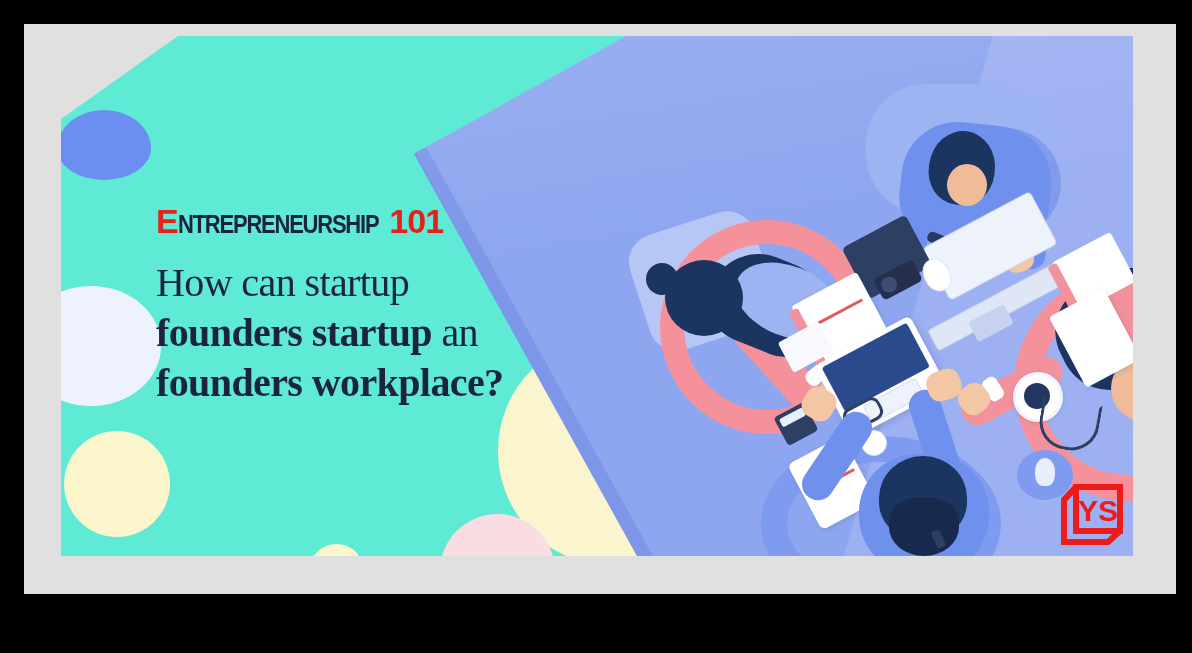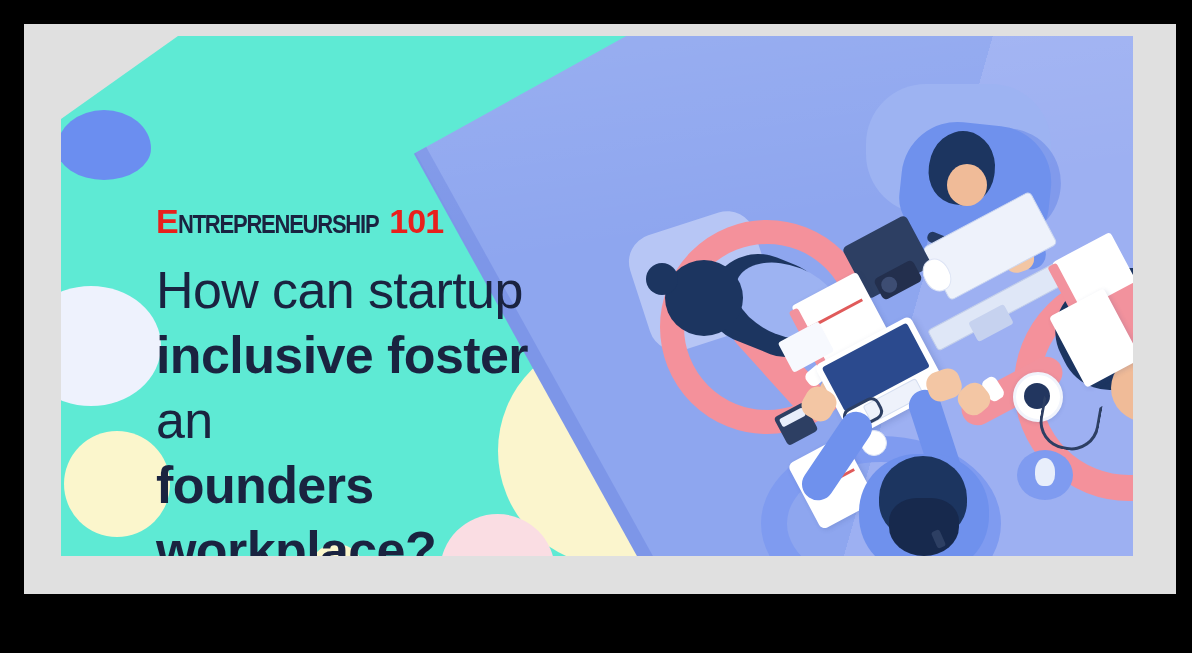--- a/index.html
+++ b/index.html
@@ -126,21 +126,21 @@
   .plant{position:absolute;left:18px;top:8px;width:20px;height:28px;background:#e8eefb;border-radius:50% 50% 40% 40%;}
   .papers-l{left:722px;top:294px;width:46px;height:34px;background:#f7f9fe;border-radius:3px;transform:rotate(-28deg);}
   .phone-bot{left:873px;top:494px;width:9px;height:18px;background:#2d3f63;border-radius:3px;transform:rotate(-24deg);}
 
   
   #textblock{position:absolute;left:95px;top:168px;width:440px;}
   #kicker{white-space:nowrap;line-height:1;margin-bottom:20px;}
   #kicker .k-e{font-size:34px;font-weight:bold;color:#e8201c;font-family:"Liberation Sans",sans-serif;letter-spacing:-1px;}
   #kicker .k-word{font-size:25px;font-weight:bold;color:#1a2340;font-family:"Liberation Sans",sans-serif;letter-spacing:-1.4px;transform:scaleX(.88);display:inline-block;transform-origin:left center;}
   #kicker .k-num{font-size:34px;font-weight:bold;color:#e8201c;font-family:"Liberation Sans",sans-serif;letter-spacing:-1px;margin-left:-16px;}
-  .headline{font-size:52px;line-height:1.25;color:#1a2340;font-family:Liberation Sans, sans-serif;letter-spacing:-.6px;}
+  .headline{font-size:40px;line-height:1.25;color:#1a2340;font-family:Liberation Serif, serif;letter-spacing:-.6px;}
   .hl-light{font-weight:400;}
   .hl-bold{font-weight:bold;}
 
   
   #yslogo{position:absolute;left:994px;top:440px;width:74px;height:72px;}
   #yslogo svg{display:block;}
 </style>
 </head>
 <body>
 
@@ -245,19 +245,29 @@
       <div class="person p-bot-head"></div>
       <div class="person p-bot-hair"></div>
       <div class="obj phone-bot"></div>
     </div>
 
     <div id="textblock">
       <div id="kicker">
         <span class="k-e">E</span><span class="k-word">NTREPRENEURSHIP</span><span class="k-num">101</span>
       </div>
       <div class="headline hl-light">How can startup</div>
-      <div class="headline"><span class="hl-bold">inclusive foster</span><span class="hl-light"> an</span></div>
+      <div class="headline"><span class="hl-bold">founders startup</span><span class="hl-light"> an</span></div>
       <div class="headline hl-bold">founders workplace?</div>
     </div>
 
+    <div id="yslogo">
+      <svg width="74" height="72" viewBox="0 0 74 72" aria-hidden="true">
+        <g fill="none" stroke="#ef1b1b" stroke-width="6">
+          <rect x="21" y="11" width="44" height="44"></rect>
+          <path d="M21 11 L9 24 L9 66 L53 66 L65 55"></path>
+          <path d="M9 24 L21 11"></path>
+        </g>
+        <text x="43" y="45" text-anchor="middle" font-family="Liberation Sans, sans-serif" font-size="30" font-weight="bold" fill="#ef1b1b">YS</text>
+      </svg>
+    </div>
 
   </div>
 </div>
 
 </body></html>

